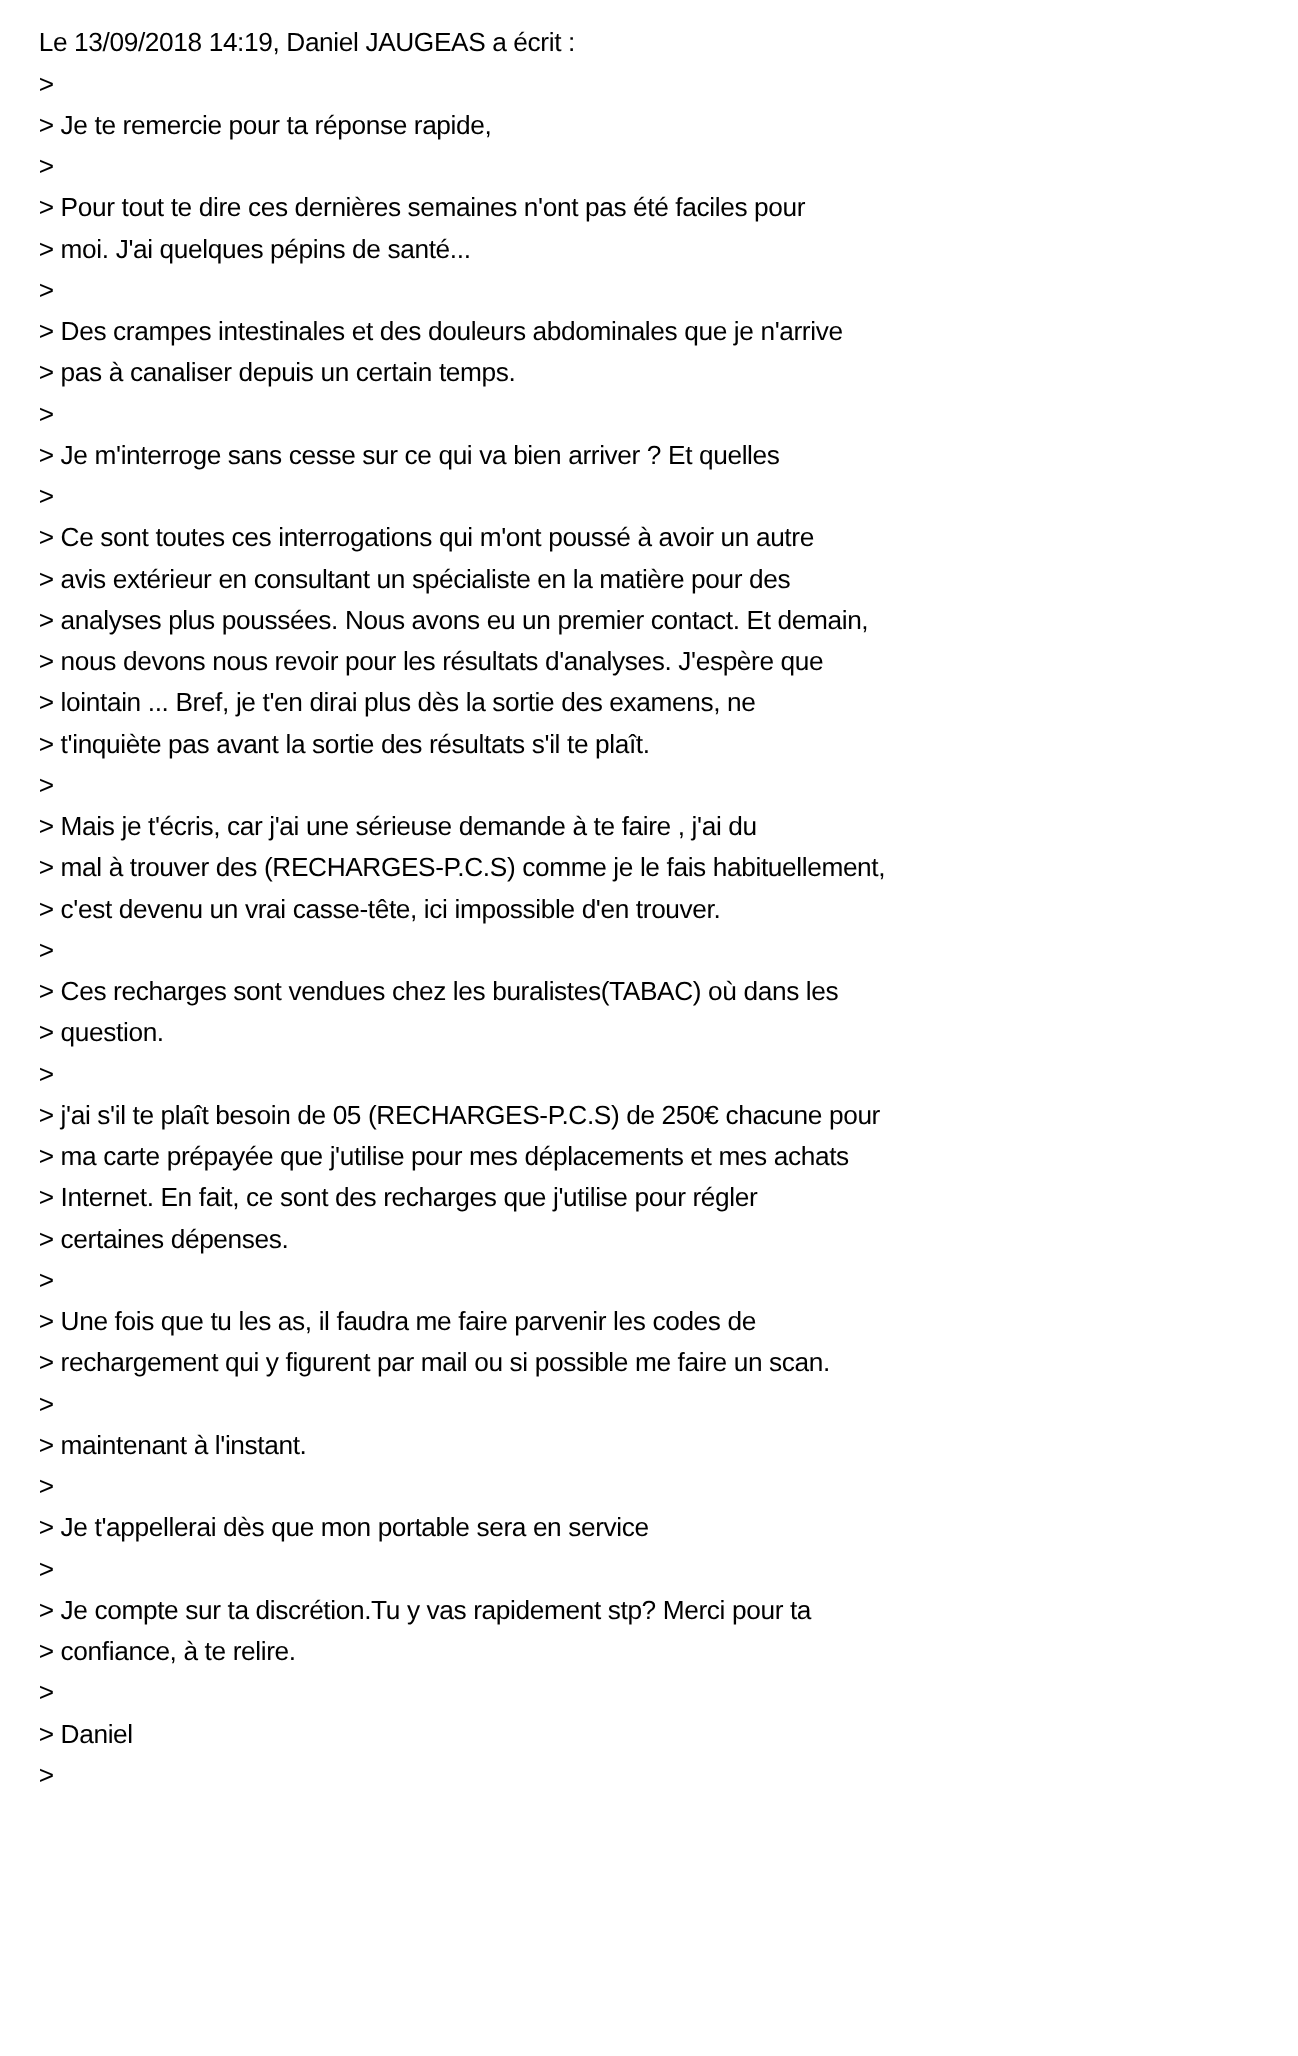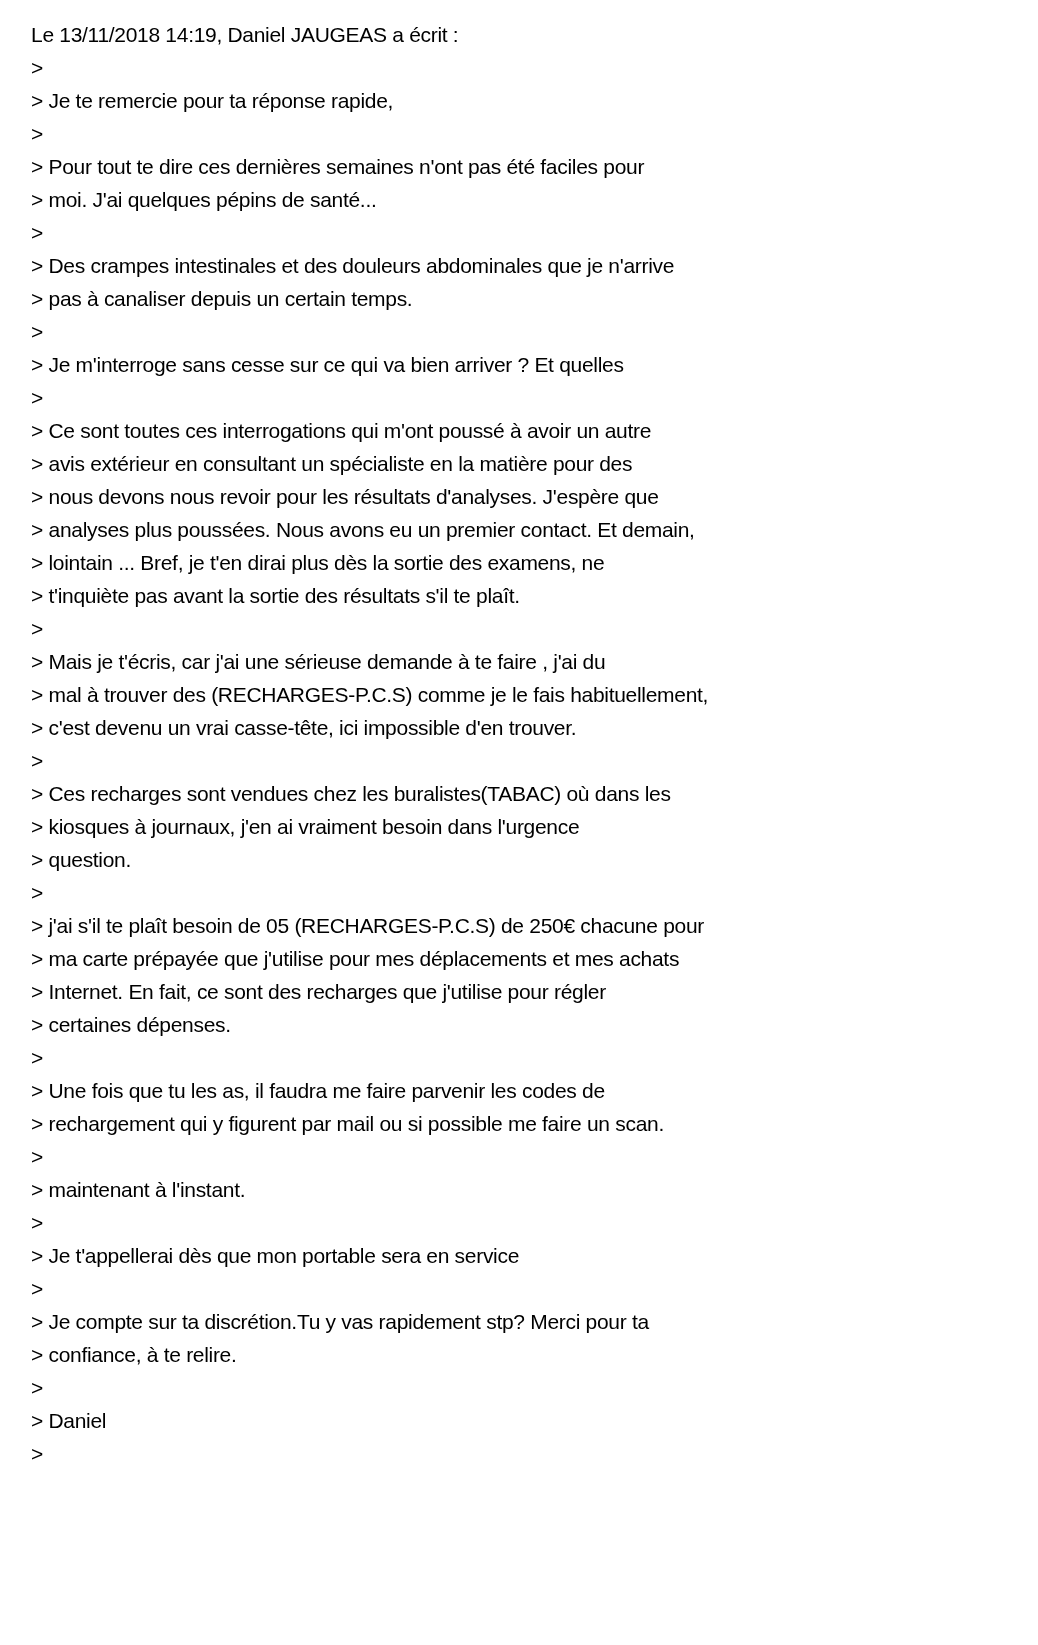--- a/index.html
+++ b/index.html
@@ -23,46 +23,45 @@
     letter-spacing: -0.3px;
     white-space: pre-wrap;
     color: #000000;
     min-height: 33px;
   }
 </style>
 </head>
 <body>
 
 <div class="email-body">
-  <div class="line">Le 13/11/2018 14:19, Daniel JAUGEAS a écrit :</div>
+  <div class="line">Le 13/09/2018 14:19, Daniel JAUGEAS a écrit :</div>
   <div id="quoted-lines">
       <div class="line">&gt;</div>
       <div class="line">&gt; Je te remercie pour ta réponse rapide,</div>
       <div class="line">&gt;</div>
       <div class="line">&gt; Pour tout te dire ces dernières semaines n'ont pas été faciles pour</div>
       <div class="line">&gt; moi. J'ai quelques pépins de santé...</div>
       <div class="line">&gt;</div>
       <div class="line">&gt; Des crampes intestinales et des douleurs abdominales que je n'arrive</div>
       <div class="line">&gt; pas à canaliser depuis un certain temps.</div>
       <div class="line">&gt;</div>
       <div class="line">&gt; Je m'interroge sans cesse sur ce qui va bien arriver ? Et quelles</div>
       <div class="line">&gt;</div>
       <div class="line">&gt; Ce sont toutes ces interrogations qui m'ont poussé à avoir un autre</div>
       <div class="line">&gt; avis extérieur en consultant un spécialiste en la matière pour des</div>
+      <div class="line">&gt; analyses plus poussées. Nous avons eu un premier contact. Et demain,</div>
       <div class="line">&gt; nous devons nous revoir pour les résultats d'analyses. J'espère que</div>
-      <div class="line">&gt; analyses plus poussées. Nous avons eu un premier contact. Et demain,</div>
       <div class="line">&gt; lointain ... Bref, je t'en dirai plus dès la sortie des examens, ne</div>
       <div class="line">&gt; t'inquiète pas avant la sortie des résultats s'il te plaît.</div>
       <div class="line">&gt;</div>
       <div class="line">&gt; Mais je t'écris, car j'ai une sérieuse demande à te faire , j'ai du</div>
       <div class="line">&gt; mal à trouver des (RECHARGES-P.C.S) comme je le fais habituellement,</div>
       <div class="line">&gt; c'est devenu un vrai casse-tête, ici impossible d'en trouver.</div>
       <div class="line">&gt;</div>
       <div class="line">&gt; Ces recharges sont vendues chez les buralistes(TABAC) où dans les</div>
-      <div class="line">&gt; kiosques à journaux, j'en ai vraiment besoin dans l'urgence</div>
       <div class="line">&gt; question.</div>
       <div class="line">&gt;</div>
       <div class="line">&gt; j'ai s'il te plaît besoin de 05 (RECHARGES-P.C.S) de 250€ chacune pour</div>
       <div class="line">&gt; ma carte prépayée que j'utilise pour mes déplacements et mes achats</div>
       <div class="line">&gt; Internet. En fait, ce sont des recharges que j'utilise pour régler</div>
       <div class="line">&gt; certaines dépenses.</div>
       <div class="line">&gt;</div>
       <div class="line">&gt; Une fois que tu les as, il faudra me faire parvenir les codes de</div>
       <div class="line">&gt; rechargement qui y figurent par mail ou si possible me faire un scan.</div>
       <div class="line">&gt;</div>

